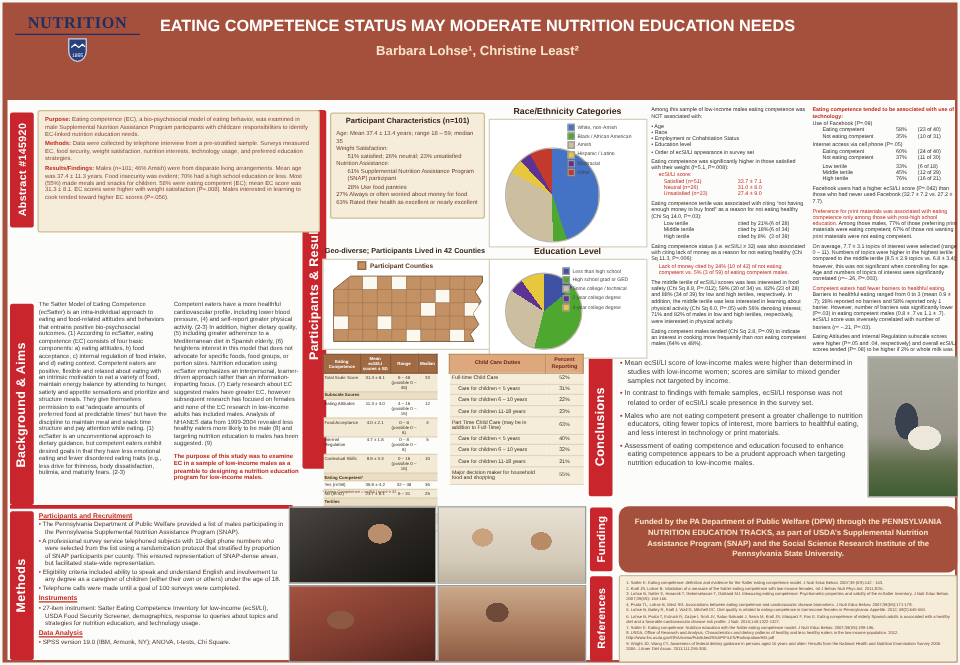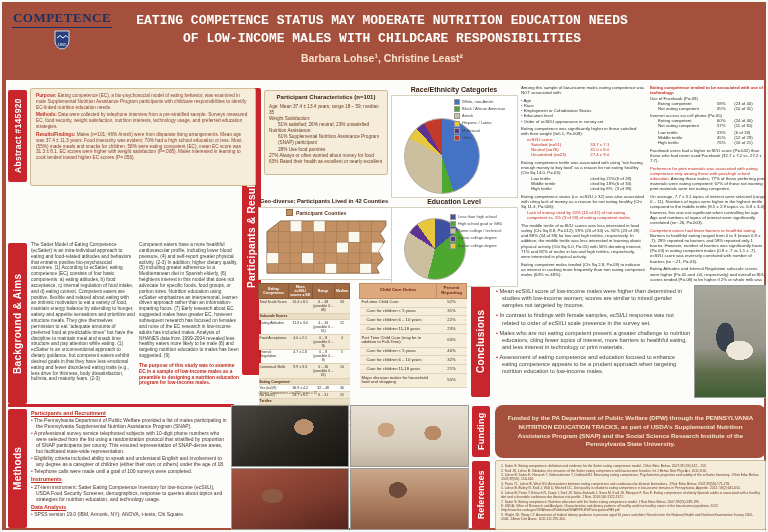--- a/index.html
+++ b/index.html
@@ -4,21 +4,21 @@
 <style>
   html,body{margin:0;padding:0;background:#e8e8e8;}
   .poster{position:relative;width:768px;height:532px;background:#A5503C;font-family:"Liberation Sans",sans-serif;overflow:hidden;border:2px solid #f7f7f5;box-sizing:border-box;}
   .abs{position:absolute;}
   .panel{position:absolute;left:4px;top:78px;width:758px;height:448px;background:#FCFCFA;}
   
   .psu{left:10px;top:8px;width:100px;text-align:center;}
   .psu-word{font-family:"Liberation Serif",serif;font-weight:bold;font-size:13px;color:#1d2f63;border-bottom:1.5px solid #1d2f63;padding-bottom:1px;letter-spacing:.5px;}
   .psu-shield{margin-top:2px;display:flex;justify-content:center;}
   .titlewrap{left:106px;top:10px;width:548px;text-align:center;}
-  .t1{font-size:13px;font-weight:bold;color:#ffffff;line-height:1.35;font-family:Liberation Mono, monospace;}
+  .t1{font-size:13px;font-weight:bold;color:#ffffff;line-height:1.35;}
   .auth{margin-top:5px;font-size:10.5px;font-weight:bold;color:#F8E3CB;}
   .affil{margin-top:3px;font-size:7.6px;font-weight:bold;color:#ffffff;}
   .needs{left:656px;top:4px;width:108px;text-align:center;}
   .needs-word{font-family:"DejaVu Sans",sans-serif;font-style:italic;font-weight:bold;font-size:30px;line-height:1;color:#ffffff;letter-spacing:-1px;}
   .needs-tag{font-size:4.6px;font-weight:bold;letter-spacing:1.1px;color:#ffffff;line-height:1.3;}
   .needs-phone{font-size:7.4px;color:#F3CDBD;margin-top:2px;line-height:1.2;}
   
   .vlabel{position:absolute;background:#C9252C;color:#fff;font-weight:bold;writing-mode:vertical-rl;transform:rotate(180deg);display:flex;align-items:center;justify-content:center;border-radius:2px;letter-spacing:.3px;}
   .redline{position:absolute;background:#C9252C;}
   
@@ -101,33 +101,32 @@
   .fundbox p{margin:0;font-size:6.2px;font-weight:bold;color:#F7E4C8;text-align:center;line-height:1.45;}
   .refbox{left:493px;top:458px;width:271px;height:70px;padding:3px 5px;font-size:3.3px;line-height:1.22;color:#6b3a22;}
   .ref{margin-bottom:0.6px;}
 </style>
 </head>
 <body>
 
 <div class="poster">
 
   <div class="abs psu">
-    <div class="psu-word">COMPETENCE</div>
+    <div class="psu-word">NUTRITION</div>
     <div class="psu-shield">
       <svg width="16" height="20" viewBox="0 0 16 20">
         <path d="M1,1 h14 v10 a7,8 0 0 1 -7,8 a7,8 0 0 1 -7,-8 Z" fill="#28407C" stroke="#cdd5e8" stroke-width="1"></path>
         <path d="M3,8 l3,-2.5 3,2.5 3,-2.5 2,2" stroke="#ffffff" fill="none" stroke-width="1"></path>
         <text x="8" y="15.5" font-size="4" fill="#ffffff" text-anchor="middle">1855</text>
       </svg>
     </div>
   </div>
 
   <div class="abs titlewrap">
     <div class="t1">EATING COMPETENCE STATUS MAY MODERATE NUTRITION EDUCATION NEEDS</div>
-    <div class="t1">OF LOW-INCOME MALES WITH CHILDCARE RESPONSIBILITIES</div>
     <div class="auth">Barbara Lohse¹, Christine Least²</div>
   </div>
 
 
   <div class="panel"></div>
 
   <div class="vlabel" style="left:6px;top:88px;width:19px;height:92px;font-size:8.5px;">Abstract #145920</div>
   <div class="vlabel" style="left:6px;top:241px;width:19px;height:161px;font-size:10px;">Background &amp; Aims</div>
   <div class="vlabel" style="left:6px;top:407px;width:19px;height:119px;font-size:10px;">Methods</div>
   <div class="vlabel" style="left:240px;top:86px;width:19px;height:287px;font-size:10px;">Participants &amp; Results</div>

